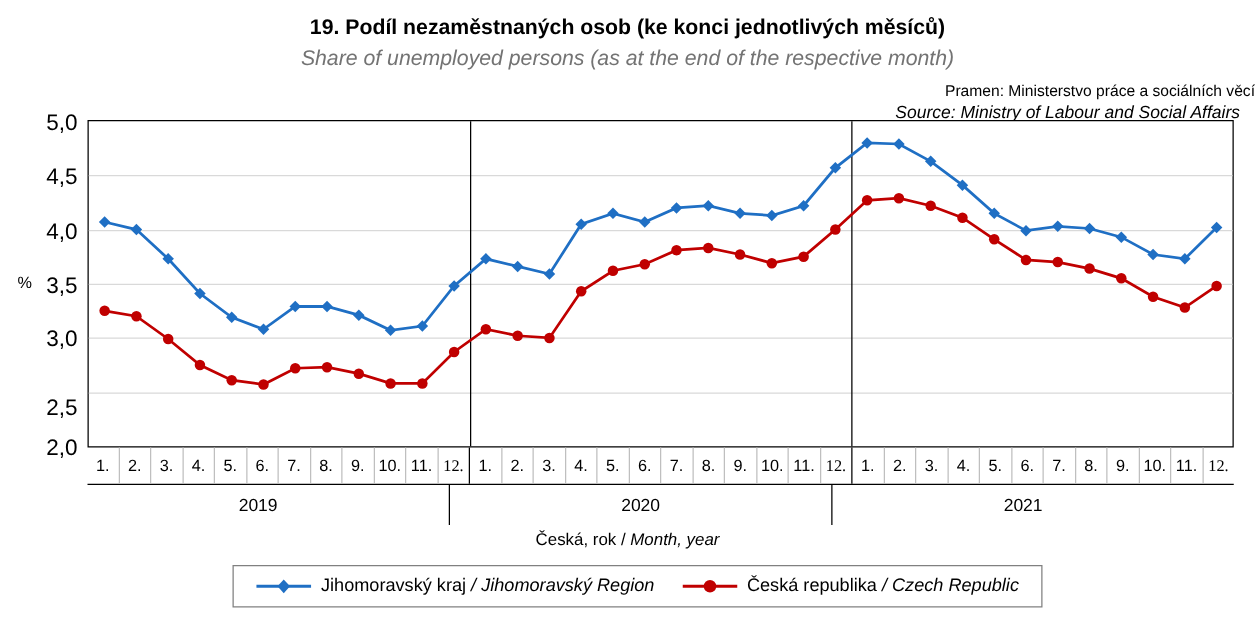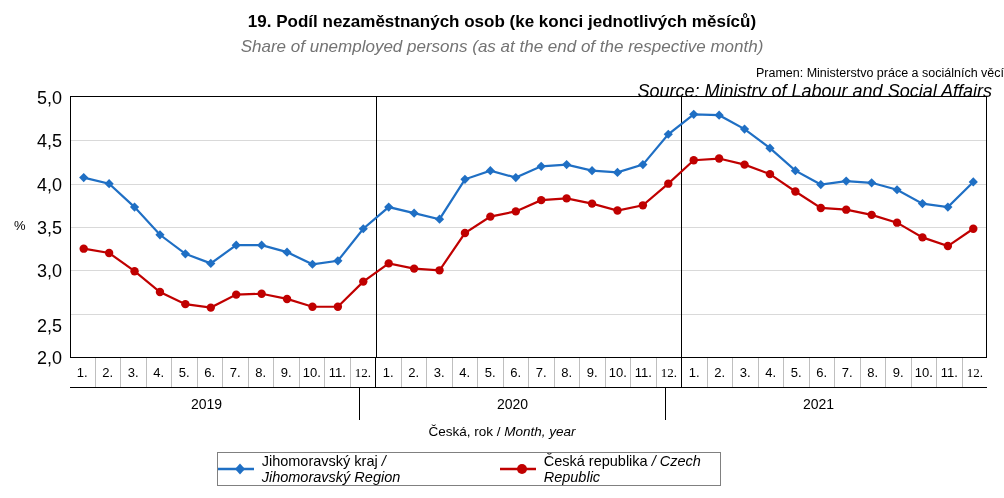--- a/index.html
+++ b/index.html
@@ -43,21 +43,21 @@
     top: 66px;
     right: 0;
     font-size: 12.5px;
     color: #000;
     text-align: right;
   }
   .source2 {
     position: absolute;
     top: 81px;
     right: 12px;
-    font-size: 18px;
+    font-size: 14px;
     font-style: italic;
     color: #000;
     text-align: right;
   }
   .ylabel {
     position: absolute;
     left: 14px;
     top: 218px;
     font-size: 13px;
     color: #000;
@@ -148,30 +148,29 @@
     width: 1004px;
     text-align: center;
     font-size: 13.5px;
     color: #000;
   }
   .axiscap i { font-style: italic; }
   #legend {
     position: absolute;
     left: 186px;
     top: 452px;
-    width: 504px;
+    width: 648px;
     height: 34px;
     border: 1px solid #808080;
     box-sizing: border-box;
     display: flex;
     align-items: center;
     justify-content: center;
     gap: 22px;
     background: #fff;
-    margin-left: 31px;
   }
   .legitem {
     display: flex;
     align-items: center;
     font-size: 14.5px;
     color: #000;
   }
   .legmark { margin-right: 8px; }
   .legtext i { font-style: italic; }
 </style>

